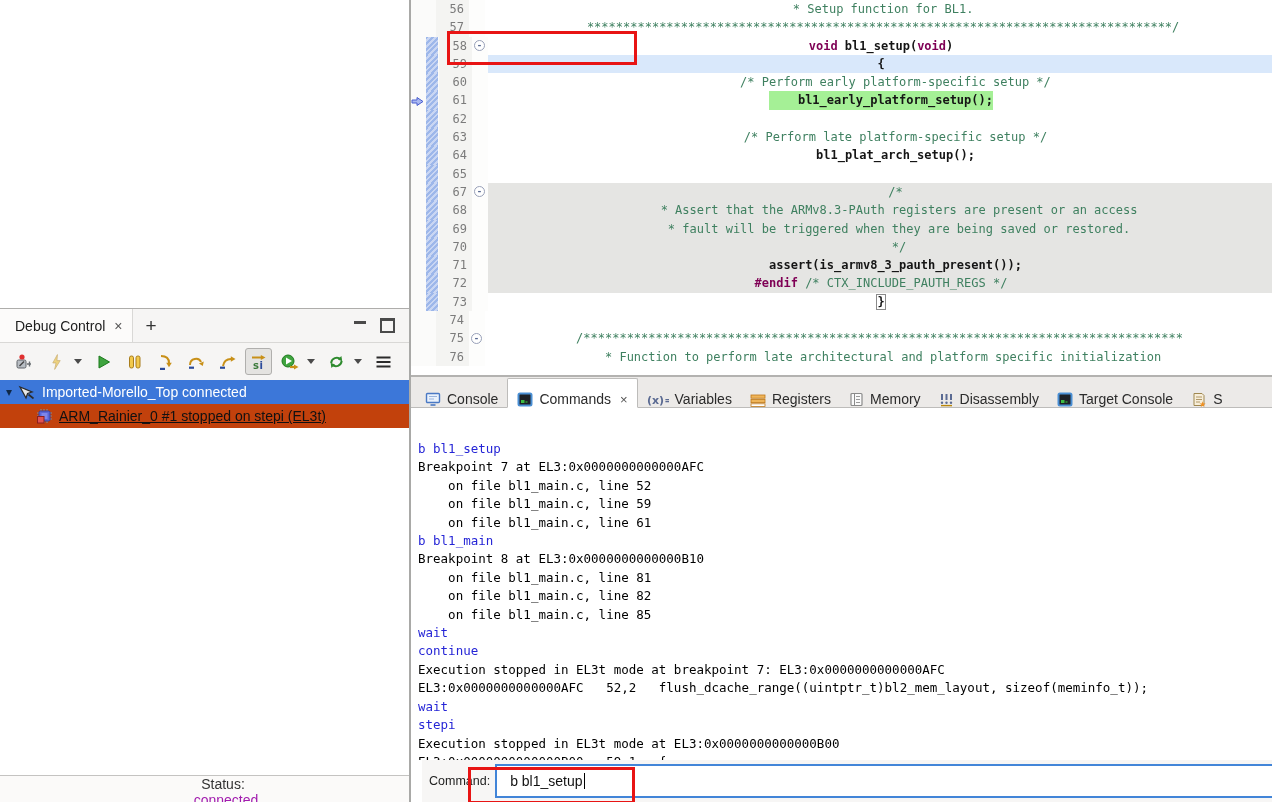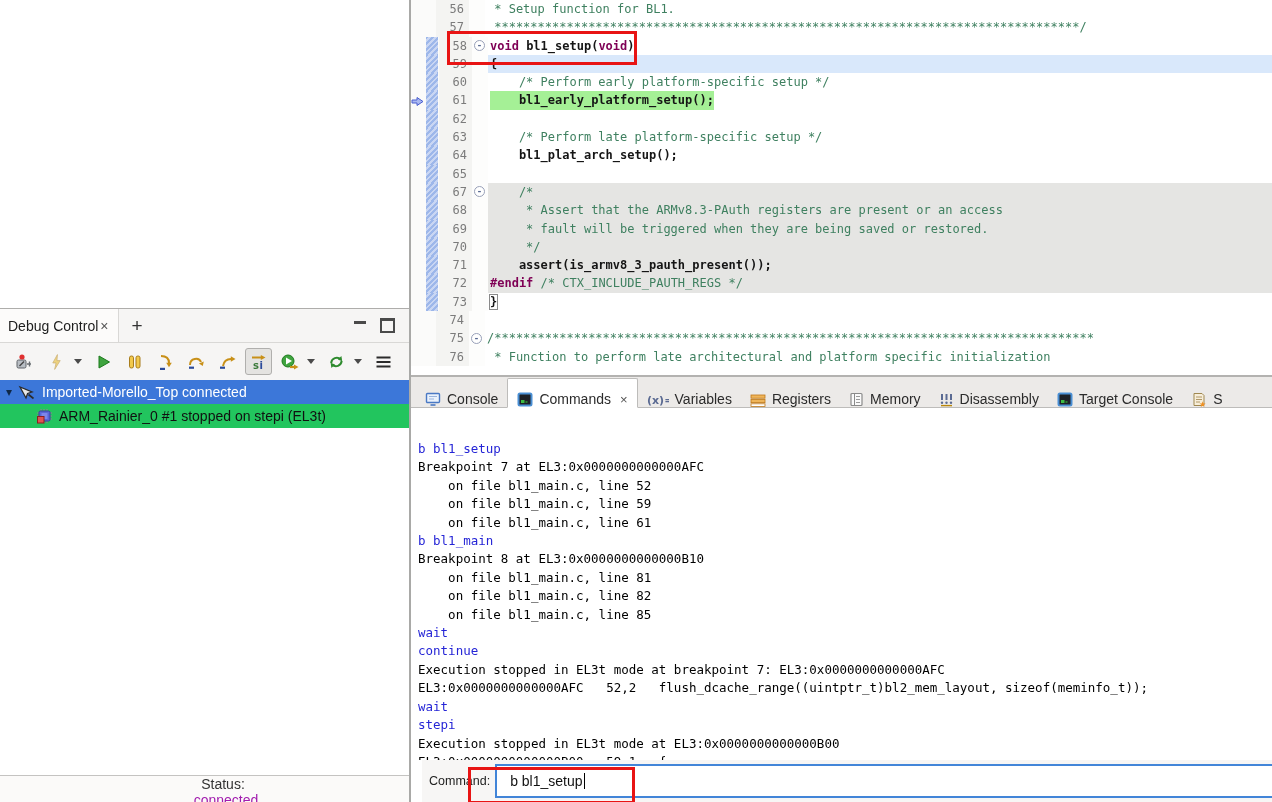--- a/index.html
+++ b/index.html
@@ -6,37 +6,37 @@
   #app{position:relative;width:1272px;height:802px;background:#fff;overflow:hidden;
        font-family:"Liberation Sans",sans-serif;color:#222;}
 
   
   #left-col{position:absolute;left:0;top:0;width:409px;height:802px;background:#fff;}
   #v-divider{position:absolute;left:409px;top:0;width:2px;height:802px;background:#a9a9a7;}
   #left-empty{position:absolute;left:0;top:0;width:409px;height:308px;background:#fff;border-bottom:1px solid #aeadab;}
 
   #debug-panel{position:absolute;left:0;top:309px;width:409px;height:466px;background:#fff;}
   .dc-tabbar{height:33px;background:#f6f5f4;display:flex;align-items:center;border-bottom:1px solid #d9d8d6;}
-  .dc-tab{display:flex;align-items:center;height:33px;padding:0 10px 0 8px;font-size:14px;color:#1d1d1d;background:#fcfbfa;border-right:1px solid #d9d8d6;}
+  .dc-tab{display:flex;align-items:center;gap:7px;height:33px;padding:0 10px 0 8px;font-size:14px;color:#1d1d1d;background:#fcfbfa;border-right:1px solid #d9d8d6;}
   .dc-tab .close{color:#555;font-size:14px;margin-left:2px;}
   .newtab{font-size:19px;color:#333;padding:0 12px;}
   .winbtns{margin-left:auto;display:flex;align-items:center;gap:14px;padding-right:14px;}
   .min-btn{width:12px;height:3px;background:#4a4a4a;margin-top:-6px;}
   .max-btn{width:11px;height:10px;border:2px solid #4a4a4a;border-top-width:3px;}
 
   .dc-toolbar{height:37px;display:flex;align-items:center;gap:4px;padding-left:12px;background:#f6f5f4;}
   .tbtn{width:25px;height:25px;display:flex;align-items:center;justify-content:center;border:1px solid transparent;}
   .tbtn.pressed{background:#e4e3e1;border:1px solid #b0afad;border-radius:3px;}
   .tbtn.dim{opacity:.55;}
   .caret{width:0;height:0;border-left:4px solid transparent;border-right:4px solid transparent;border-top:5px solid #4a4a4a;margin:0 4px 0 0;}
   .menu-btn{margin-left:auto;margin-right:12px;}
 
   .trow{display:flex;align-items:center;height:24px;font-size:14px;white-space:nowrap;}
   .trow.sel{background:#3c77d9;color:#fff;}
-  .trow.child{background:#22c55e;color:#111;}
+  .trow.child{background:#c2410c;color:#111;text-decoration:underline;}
   .twisty{width:18px;text-align:center;color:#0c2d5e;font-size:12px;}
   .trow.sel .twisty{color:#0f2848;}
   .indent{width:36px;}
   .tlabel{margin-left:6px;}
   .ic{display:inline-flex;align-items:center;justify-content:center;}
 
   #statusbar{position:absolute;left:0;top:775px;width:409px;height:27px;background:#fbfaf9;border-top:1px solid #c4c3c1;
              display:flex;align-items:center;padding-left:37px;font-size:14px;color:#333;box-sizing:border-box;flex-direction:column;}
   #status-value{color:#a21caf;margin-left:6px;}
 
@@ -44,21 +44,21 @@
   #right-col{position:absolute;left:411px;top:0;width:861px;height:802px;}
   #editor{position:absolute;left:0;top:0;width:861px;height:377px;overflow:hidden;background:#fff;border-bottom:2px solid #b3b2b0;box-sizing:border-box;}
   .eline{display:flex;height:18.3px;font:600 12px/18.3px "DejaVu Sans Mono",monospace;white-space:pre;}
   .gut-marker{width:13px;background:#fbfbfa;position:relative;flex:none;}
   .gut-range{width:12px;background:#fbfbfa;flex:none;}
   .gut-range.on{background:repeating-linear-gradient(135deg,#9db7ea 0 2px,#c9d6f3 2px 4px);border-left:2px solid #fbfbfa;border-right:1px solid #fbfbfa;}
   .gut-num{width:28px;text-align:right;padding-right:5px;color:#7b7b7b;background:#f4f4f2;font-weight:400;flex:none;}
   .gut-fold{width:16px;background:#fdfdfc;position:relative;flex:none;}
   .foldm{position:absolute;left:2px;top:3.5px;width:9px;height:9px;border:1px solid #98a0b8;border-radius:50%;background:#fff;
          color:#5a6a92;font:700 9px/8px "DejaVu Sans Mono",monospace;text-align:center;}
-  .code{flex:1;padding-left:2px;color:#151515;}
+  .code{flex:1;padding-left:2px;color:#151515;text-align:center;}
   .code.bg-blue{background:#d9e8fb;}
   .code.bg-gray{background:#e5e5e3;}
   .hl-green{background:#a5f096;display:inline-block;}
   .bracket-box{outline:1px solid #8a8a8a;}
   .tok-k{color:#7f0055;font-weight:700;}
   .tok-c{color:#3f8060;font-weight:400;}
   .tok-p{color:#151515;}
   .ip-arrow{position:absolute;left:0;top:3px;}
 
   

